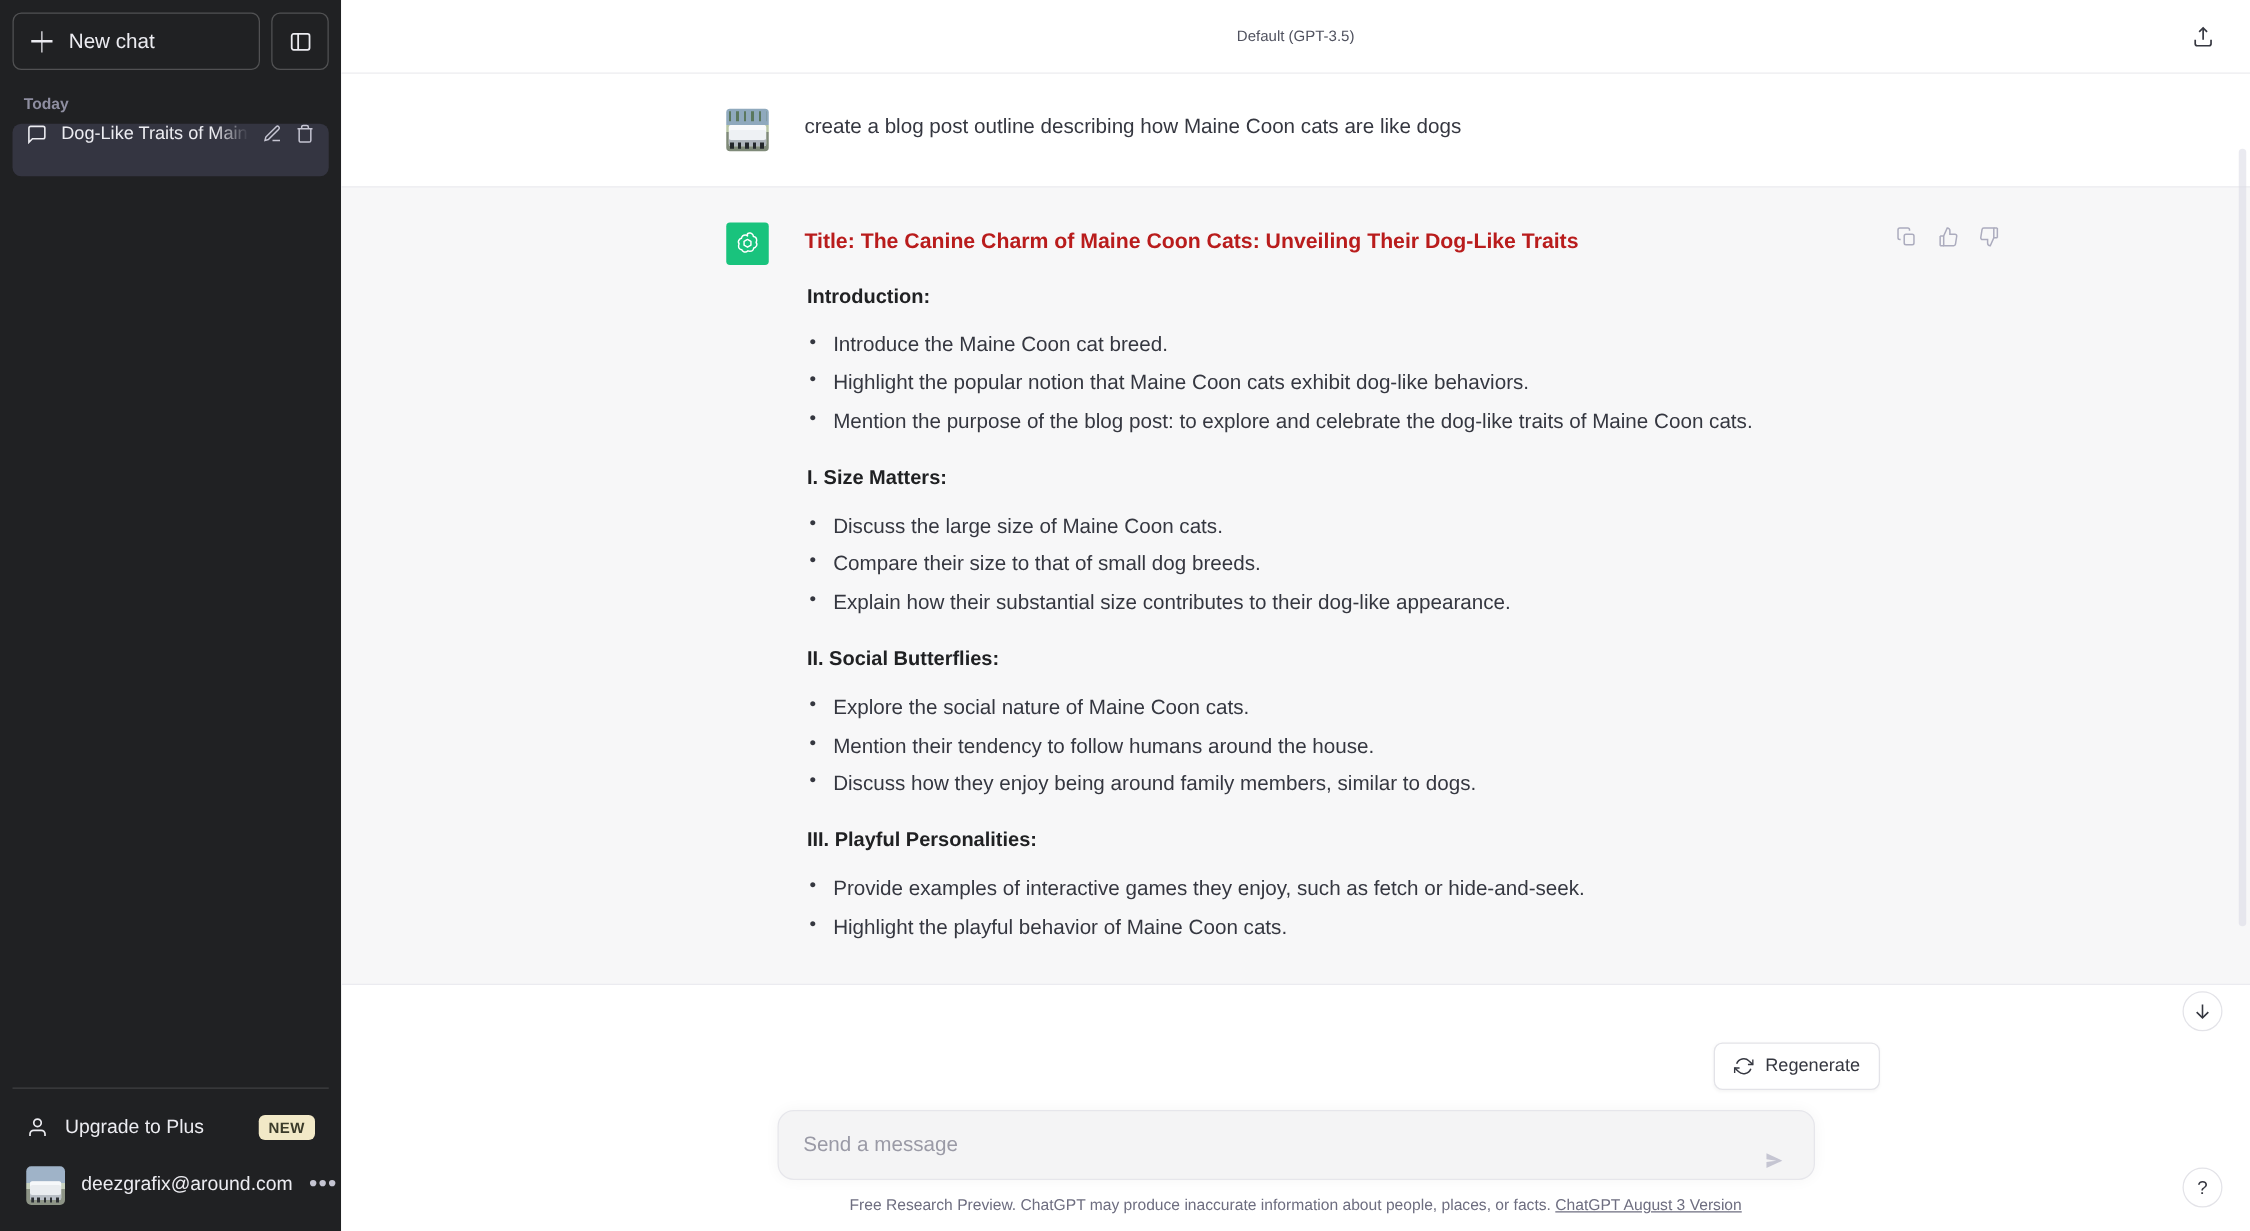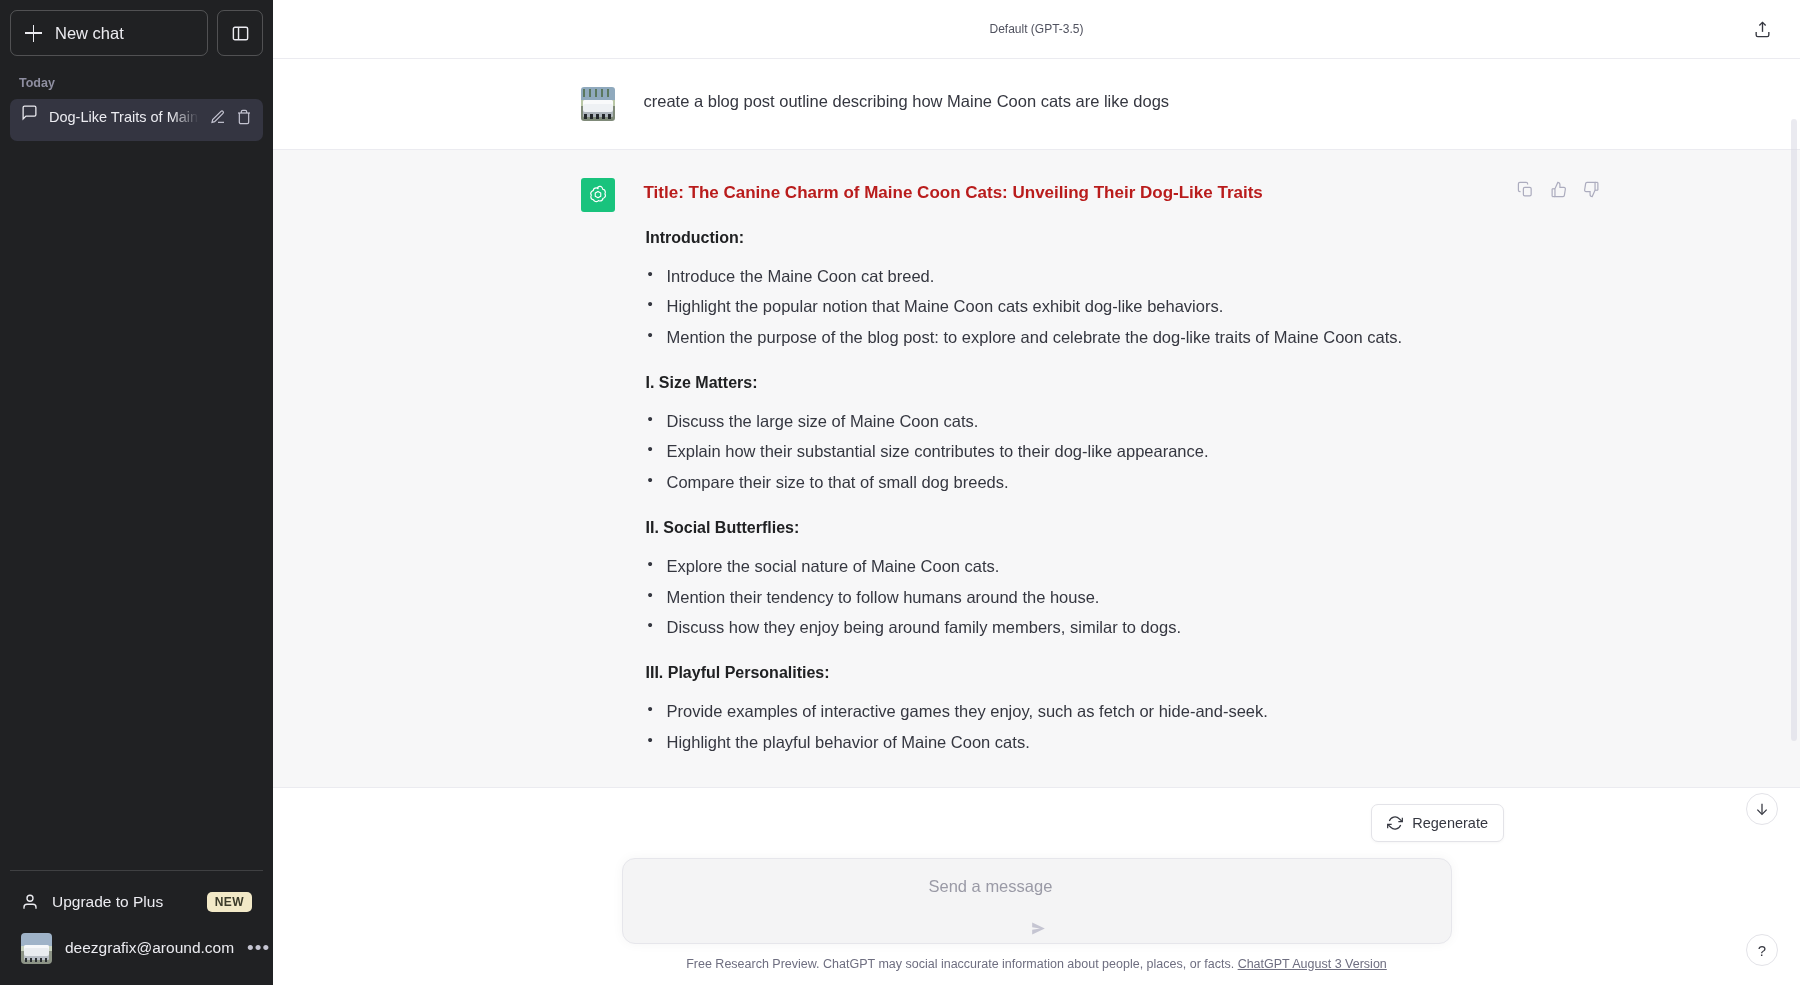--- a/index.html
+++ b/index.html
@@ -44,22 +44,22 @@
   }
 
   .today-label {
     color: #8e8ea0; font-size: 12.5px; font-weight: 600;
     padding: 20px 9px 9px 9px;
   }
   .chat-list { flex: 0 0 auto; }
   .chat-item {
     height: 42px; border-radius: 7px;
     background: #343541;
-    display: flex; align-items: flex-end; gap: 11px;
-    padding: 16px 11px; cursor: pointer; position: relative;
+    display: flex; align-items: flex-start; gap: 11px;
+    padding: 0 11px; cursor: pointer; position: relative;
   }
   .chat-item .bubble-ico { flex: 0 0 17px; }
   .chat-title {
     color: #ececf1; font-size: 14.5px; white-space: nowrap;
     overflow: hidden; flex: 1 1 auto;
     -webkit-mask-image: linear-gradient(to right, #000 82%, transparent 100%);
             mask-image: linear-gradient(to right, #000 82%, transparent 100%);
   }
   .chat-actions { display: flex; gap: 10px; align-items: center; flex: 0 0 auto; }
   .chat-actions .act { cursor: pointer; display: flex; }
@@ -176,23 +176,22 @@
     display:flex; align-items:center; gap: 9px;
     background:#fff; border:1px solid #e3e3e8; border-radius: 7px;
     padding: 10px 15px; font-size:14.5px; color:#353740; cursor:pointer;
     box-shadow: 0 1px 3px rgba(0,0,0,.04);
   }
 
   #composer-wrap { display:flex; justify-content:center; padding-top: 6px; }
   #composer {
     width: 830px; min-height: 56px;
     background:#f4f4f5; border:1px solid #e6e6eb; border-radius: 13px;
-    display:flex; align-items:center; padding: 0 16px 0 20px;
+    display:flex; align-items:flex-end; padding: 0 16px 0 20px;
     box-shadow: 0 0 12px rgba(0,0,0,.045);
-    flex-direction: column;
   }
   #composer-input {
     flex:1 1 auto; border:none; outline:none; background:transparent;
     font-size:16.5px; color:#353740; height: 54px;
     font-family: "Liberation Sans", sans-serif;
   }
   #composer-input::placeholder { color:#9a9aa6; }
   #send-btn { width:30px; height:30px; display:flex; align-items:center; justify-content:center; cursor:pointer; border-radius:5px; flex:0 0 30px;}
 
   #footnote {
@@ -331,22 +330,22 @@
             <div id="bot-sections">
                 <div class="bot-h2">Introduction:</div>
                 <ul class="bot-ul">
                   <li>Introduce the Maine Coon cat breed.</li>
                   <li>Highlight the popular notion that Maine Coon cats exhibit dog-like behaviors.</li>
                   <li>Mention the purpose of the blog post: to explore and celebrate the dog-like traits of Maine Coon cats.</li>
                 </ul>
                 <div class="bot-h2">I. Size Matters:</div>
                 <ul class="bot-ul">
                   <li>Discuss the large size of Maine Coon cats.</li>
+                  <li>Compare their size to that of small dog breeds.</li>
                   <li>Explain how their substantial size contributes to their dog-like appearance.</li>
-                  <li>Compare their size to that of small dog breeds.</li>
                 </ul>
                 <div class="bot-h2">II. Social Butterflies:</div>
                 <ul class="bot-ul">
                   <li>Explore the social nature of Maine Coon cats.</li>
                   <li>Mention their tendency to follow humans around the house.</li>
                   <li>Discuss how they enjoy being around family members, similar to dogs.</li>
                 </ul>
                 <div class="bot-h2">III. Playful Personalities:</div>
                 <ul class="bot-ul">
                   <li>Provide examples of interactive games they enjoy, such as fetch or hide-and-seek.</li>
@@ -403,21 +402,21 @@
           <input id="composer-input" type="text" placeholder="Send a message" style="">
           <span id="send-btn">
             <svg width="19" height="19" viewBox="0 0 24 24" fill="#c5c5d2">
               <path d="M4 4.5 20 12 4 19.5 4 13.5 14 12 4 10.5z"></path>
             </svg>
           </span>
         </div>
       </div>
 
       <div id="footnote">
-        <span>Free Research Preview. ChatGPT may social inaccurate information about people, places, or facts.</span>
+        <span>Free Research Preview. ChatGPT may produce inaccurate information about people, places, or facts.</span>
         <a href="#">ChatGPT August 3 Version</a>
       </div>
     </div>
 
     <div id="scroll-down-btn">
       <svg width="16" height="16" viewBox="0 0 24 24" fill="none" stroke="#353740" stroke-width="1.9">
         <line x1="12" y1="4" x2="12" y2="19"></line>
           <polyline points="5 13 12 20 19 13"></polyline>
       </svg>
     </div>

